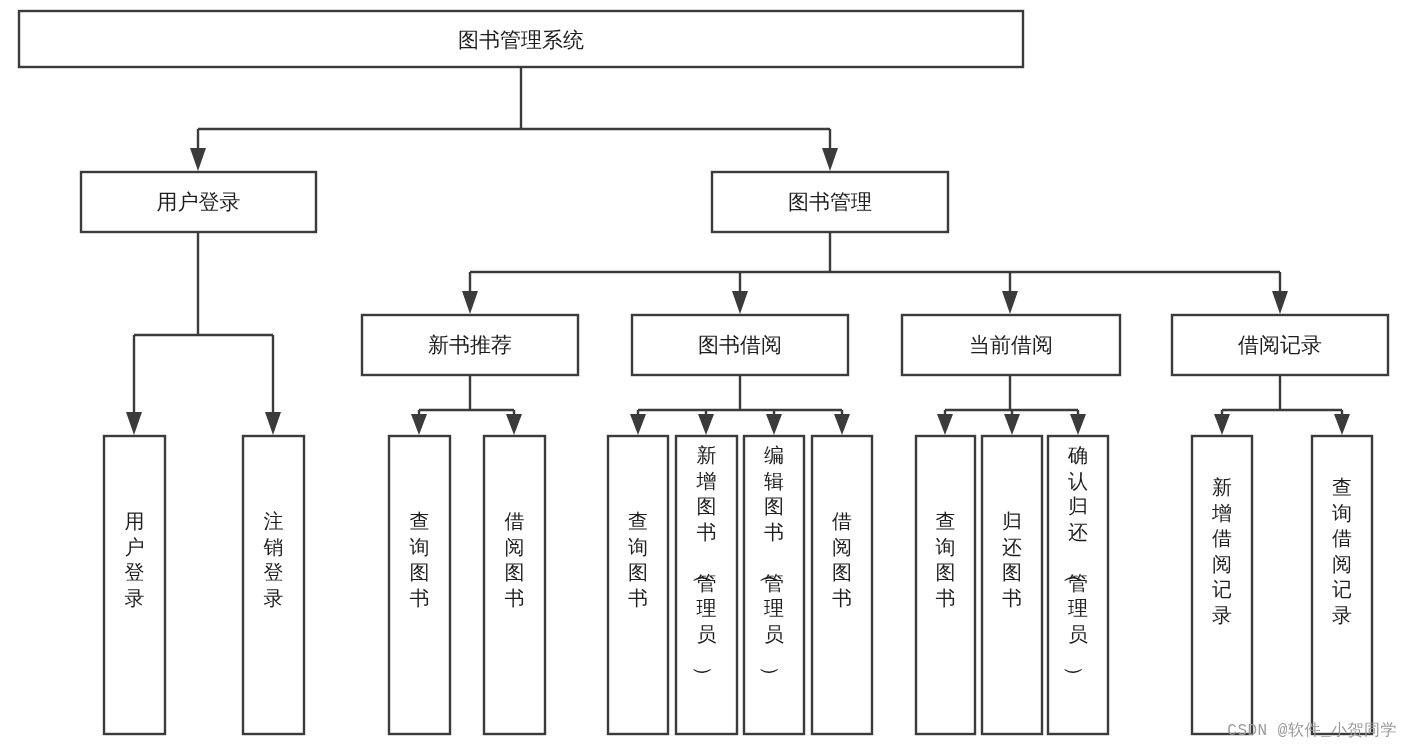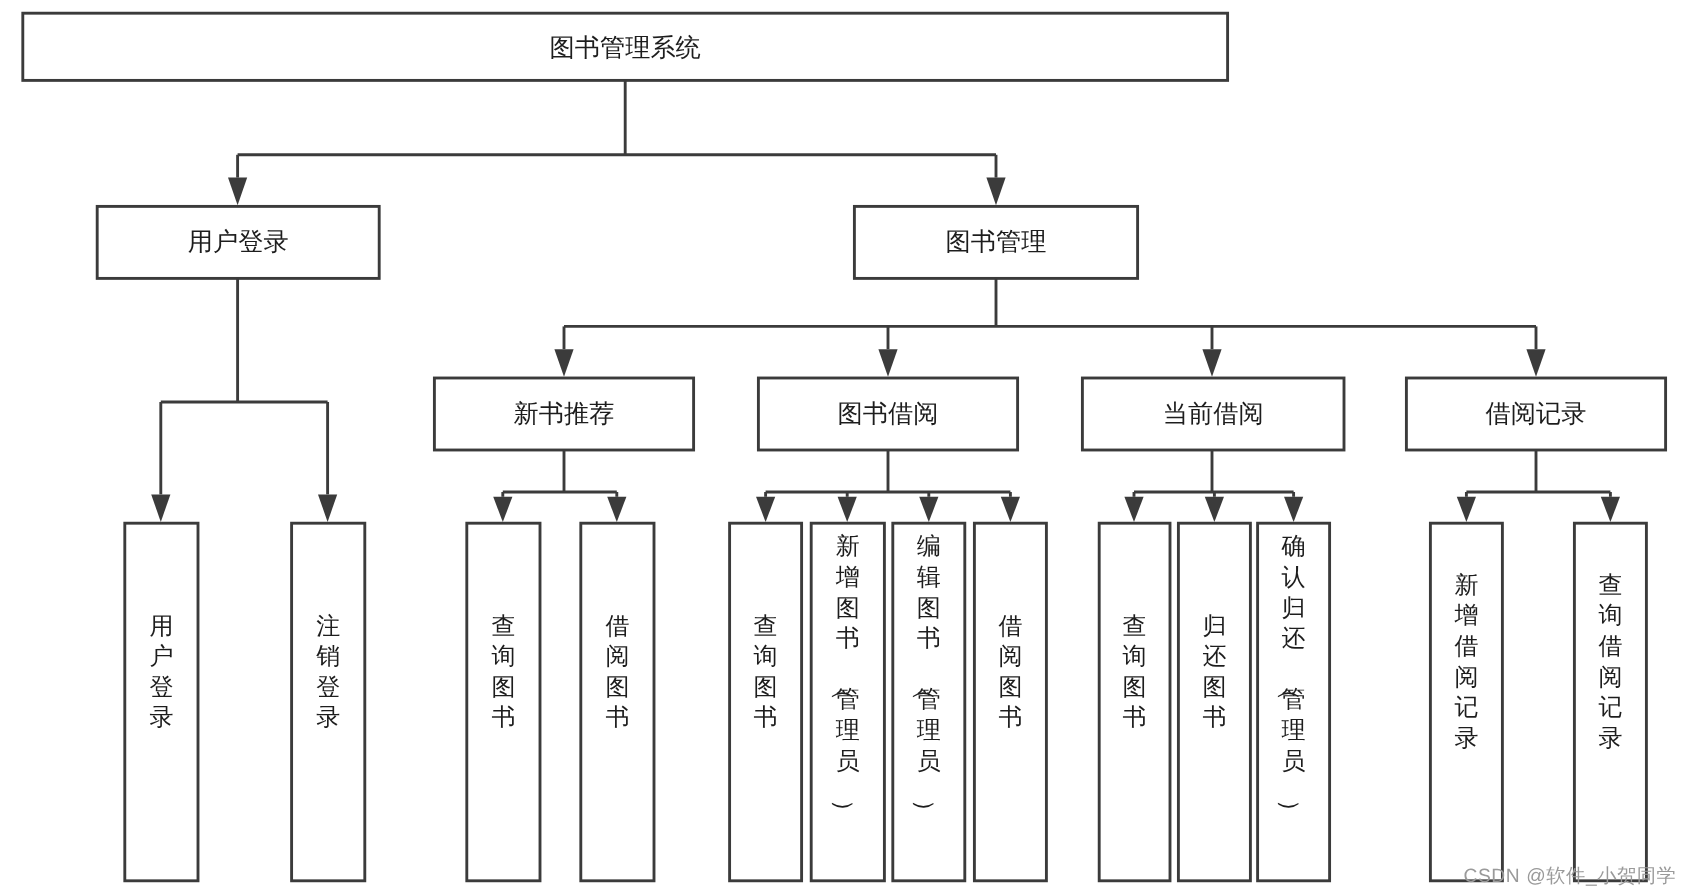--- a/index.html
+++ b/index.html
@@ -53,21 +53,21 @@
     font-family: "Liberation Sans", "DejaVu Sans", sans-serif;
     font-size: 20px;
     fill: #1d1d1d;
     text-anchor: middle;
     white-space: pre;
   }
   .watermark {
     position: absolute;
     right: 8px;
     bottom: 6px;
-    font-family: Liberation Sans, sans-serif;
+    font-family: Liberation Mono, monospace;
     font-size: 16px;
     color: #9a9a9a;
     letter-spacing: 0.5px;
     user-select: none;
     white-space: nowrap;
   }
 </style>
 </head>
 <body>
 

